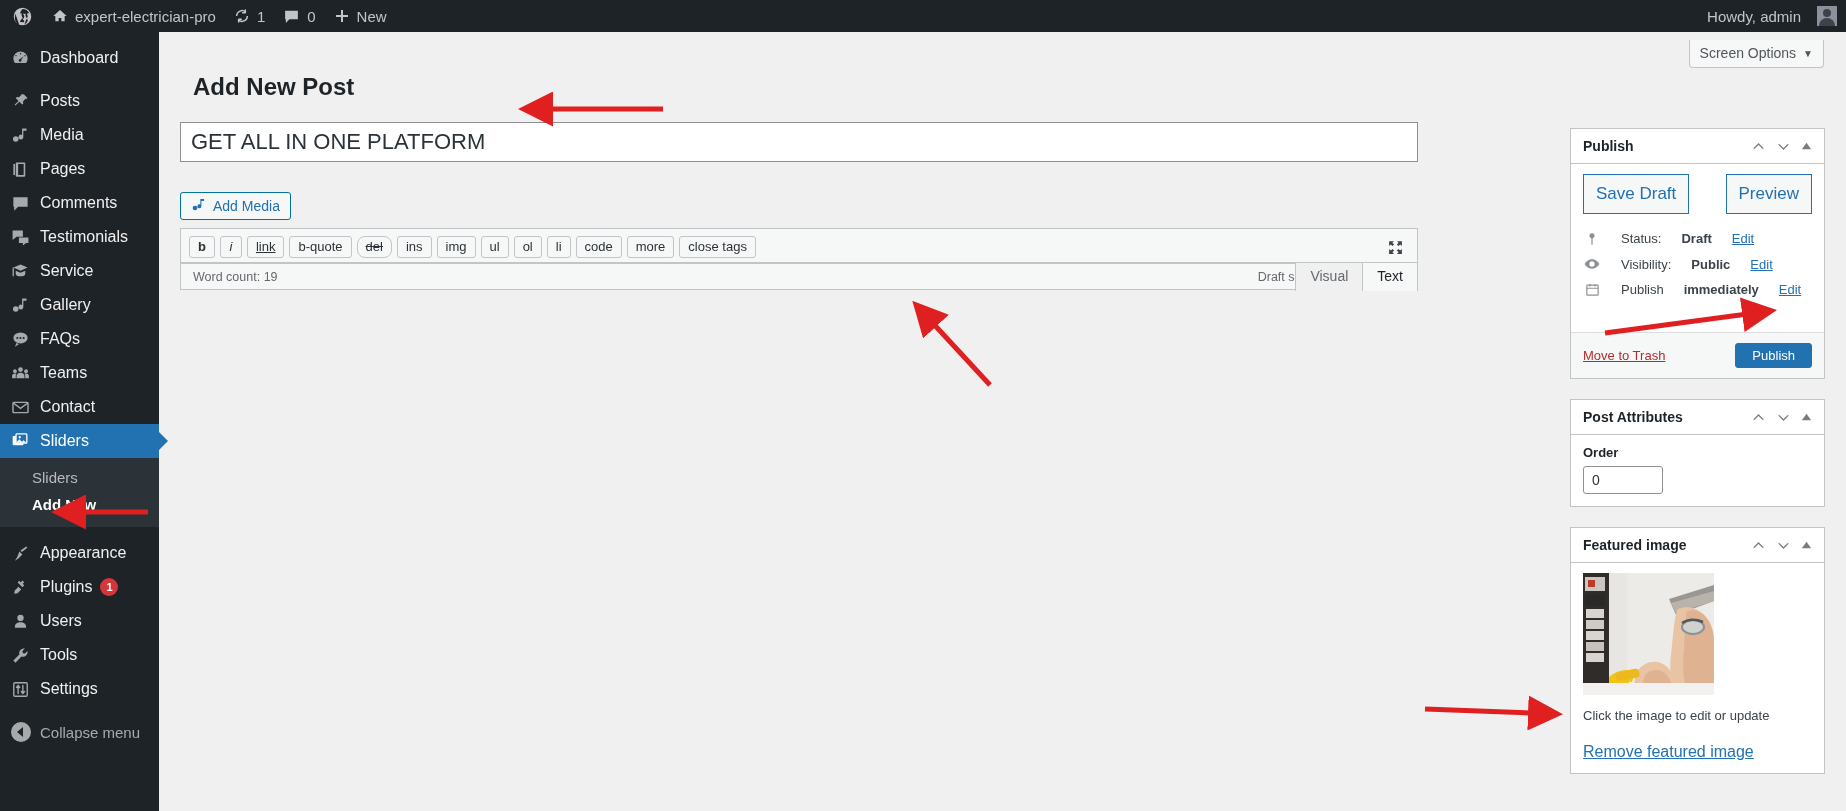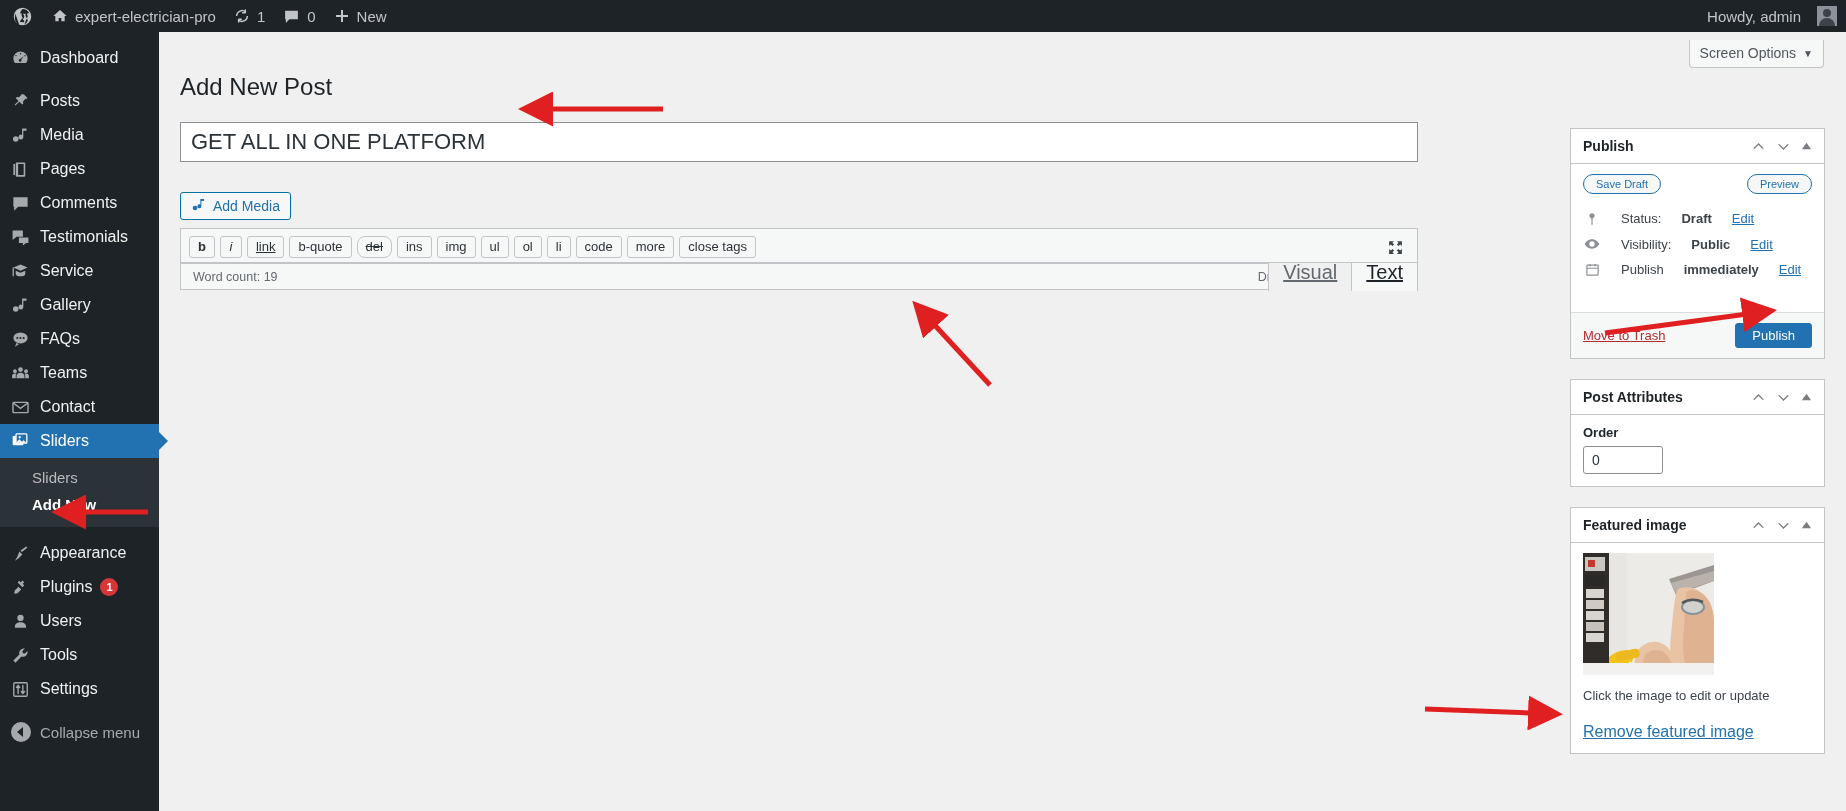--- a/index.html
+++ b/index.html
@@ -96,22 +96,22 @@
   #screen-options-wrap {
     position: absolute; top: 8px; right: 22px;
   }
   #screen-options {
     background: #f6f7f7; border: 1px solid #c3c4c7; border-top: none;
     border-radius: 0 0 4px 4px; padding: 5px 10px 6px 10px;
     font-size: 14px; color: #50575e; cursor: pointer;
     display: flex; align-items: center; gap: 7px;
   }
   #page-title {
-    position: absolute; top: 41px; left: 21px;
-    font-size: 24px; font-weight: 400; color: #1d2327;
+    position: absolute; top: 41px; left: 34px;
+    font-size: 24px; font-weight: 700; color: #1d2327;
   }
 
   #maincol {
     position: absolute; top: 90px; left: 21px; width: 1238px;
   }
   #title-input {
     width: 100%; height: 40px; border: 1px solid #8c8f94; background: #fff;
     font-size: 22px; color: #2c3338; padding: 3px 10px; outline: none;
     font-family: "Liberation Sans", sans-serif;
   }
@@ -119,22 +119,22 @@
   #editor-wrap { margin-top: 30px; position: relative; }
   #add-media-btn {
     display: inline-flex; align-items: center; gap: 6px;
     background: #f6f7f7; border: 1px solid #0071a1; color: #2271b1;
     border-radius: 3px; padding: 4px 10px; font-size: 14px; cursor: pointer;
     height: 28px;
   }
   .tabs { position: absolute; right: 0; bottom: -1px; display: flex; }
   .ed-tab {
     border: 1px solid #c3c4c7; border-bottom: none; background: #f0f0f1;
-    padding: 6px 14px 7px 14px; font-size: 20px; color: #646970;
-    cursor: pointer; margin-left: -1px; position: relative; text-decoration: underline;
+    padding: 6px 14px 7px 14px; font-size: 14px; color: #646970;
+    cursor: pointer; margin-left: -1px; position: relative;
   }
   .ed-tab.active { background: #f6f7f7; color: #1d2327; }
 
   #editor-box {
     margin-top: 8px; border: 1px solid #c3c4c7; background: #fff;
   }
   #qt-toolbar {
     background: #f6f7f7; border-bottom: 1px solid #c3c4c7;
     padding: 7px 8px 4px 8px; display: flex; align-items: center; gap: 5px;
     position: relative;
@@ -176,21 +176,21 @@
     padding: 9px 12px; border-bottom: 1px solid #c3c4c7;
   }
   .pb-title { font-size: 14px; font-weight: bold; color: #1d2327; }
   .pb-ctrls { display: flex; align-items: center; gap: 10px; color: #787c82; }
   .pb-ctrl { cursor: pointer; display: flex; align-items: center; }
   .pb-body { padding: 10px 12px 12px 12px; }
 
   .pub-row1 { display: flex; justify-content: space-between; margin-bottom: 12px; }
   .btn-sec {
     background: #f6f7f7; border: 1px solid #2271b1; color: #2271b1;
-    border-radius: 11px; padding: 3px 12px; font-size: 11px; cursor: pointer;
+    border-radius: 0; padding: 9px 12px; font-size: 17px; cursor: pointer;
   }
   .misc-row {
     display: flex; align-items: center; gap: 20px;
     font-size: 13px; color: #3c434a; padding: 5px 0;
   }
   .misc-ico { width: 18px; color: #8c8f94; display: flex; justify-content: center; }
   .misc-row b { font-weight: bold; }
   .lnk { color: #2271b1; text-decoration: underline; cursor: pointer; }
   .pub-actions {
     border-top: 1px solid #dcdcde; background: #f6f7f7;

